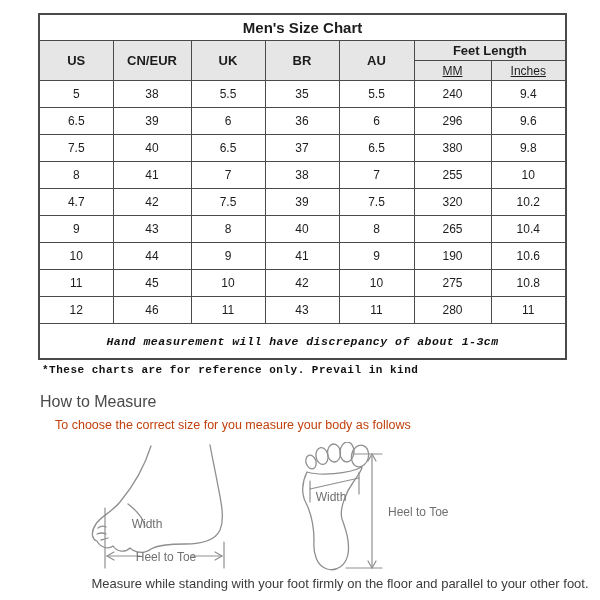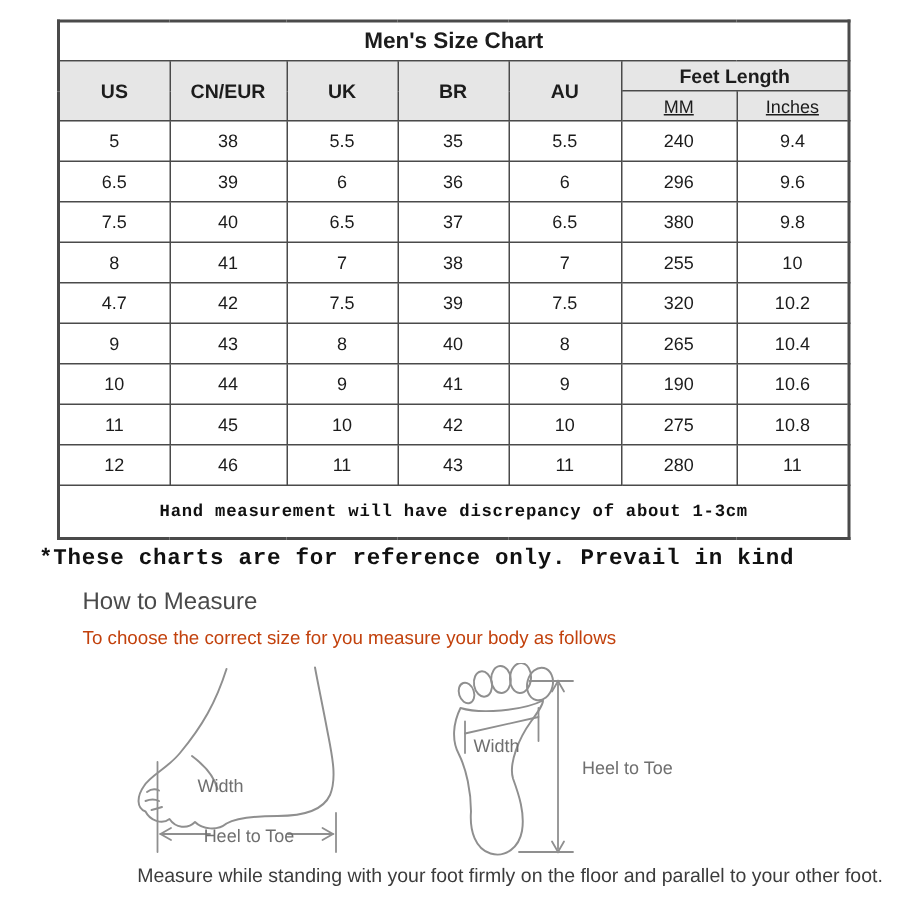--- a/index.html
+++ b/index.html
@@ -16,30 +16,30 @@
   }
   table.size-chart th, table.size-chart td{
     border:1px solid #4a4a4a;text-align:center;vertical-align:middle;padding:0;
   }
   tr.title-row td{height:25px;font-size:15px;font-weight:bold;background:#fff;}
   tr.head th{background:#e6e6e6;font-size:13px;font-weight:bold;height:19px;}
   tr.subhead th{background:#e6e6e6;font-size:12px;font-weight:normal;height:19px;text-decoration:underline;}
   tr.data-row td{height:26px;font-size:12px;font-weight:normal;}
   tr.footnote-row td{
     height:34px;font-family:"Liberation Mono","DejaVu Sans Mono",monospace;
-    font-weight:bold;font-size:11.5px;letter-spacing:0.5px;color:#111;
+    font-weight:bold;font-size:11.5px;letter-spacing:0.5px;color:#111;font-style:italic;
   }
 
   
   .ref-note{
-    position:absolute;left:26px;top:364px;
+    position:absolute;left:42px;top:364px;
     font-family:"Liberation Mono","DejaVu Sans Mono",monospace;
-    font-weight:bold;font-size:15px;letter-spacing:0.5px;color:#111;white-space:nowrap;
-  }
-  .howto-heading{position:absolute;left:55px;top:393px;font-size:16px;color:#4a4a4a;}
+    font-weight:bold;font-size:11px;letter-spacing:0.5px;color:#111;white-space:nowrap;
+  }
+  .howto-heading{position:absolute;left:40px;top:393px;font-size:16px;color:#4a4a4a;}
   .howto-sub{position:absolute;left:55px;top:418px;font-size:12.5px;color:#c2410c;}
 
   
   .diagram-svg{position:absolute;}
   .diag-label{
     position:absolute;font-size:12px;color:#6f6f6f;white-space:nowrap;
   }
   .center-anchor{transform:translateX(-50%);text-align:right;}
   .caption{
     position:absolute;left:70px;top:576px;width:540px;text-align:center;

